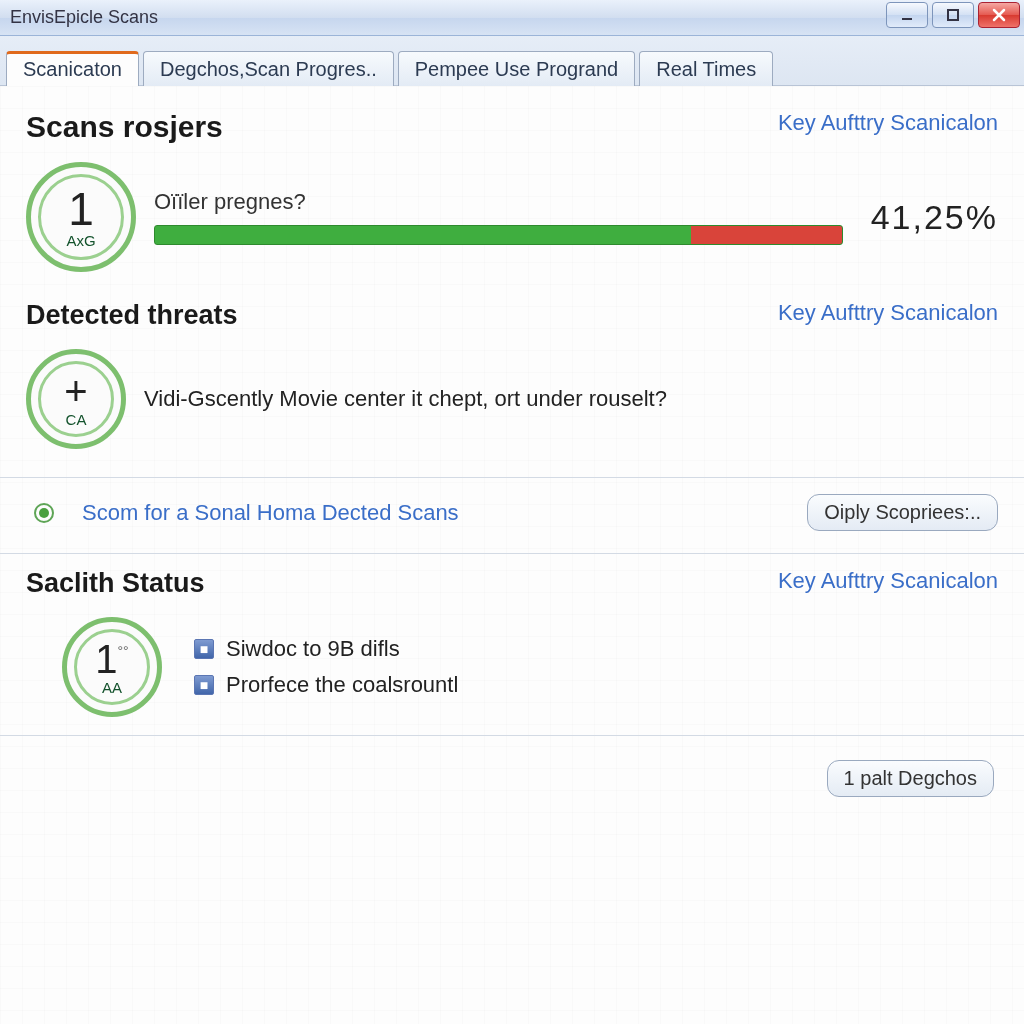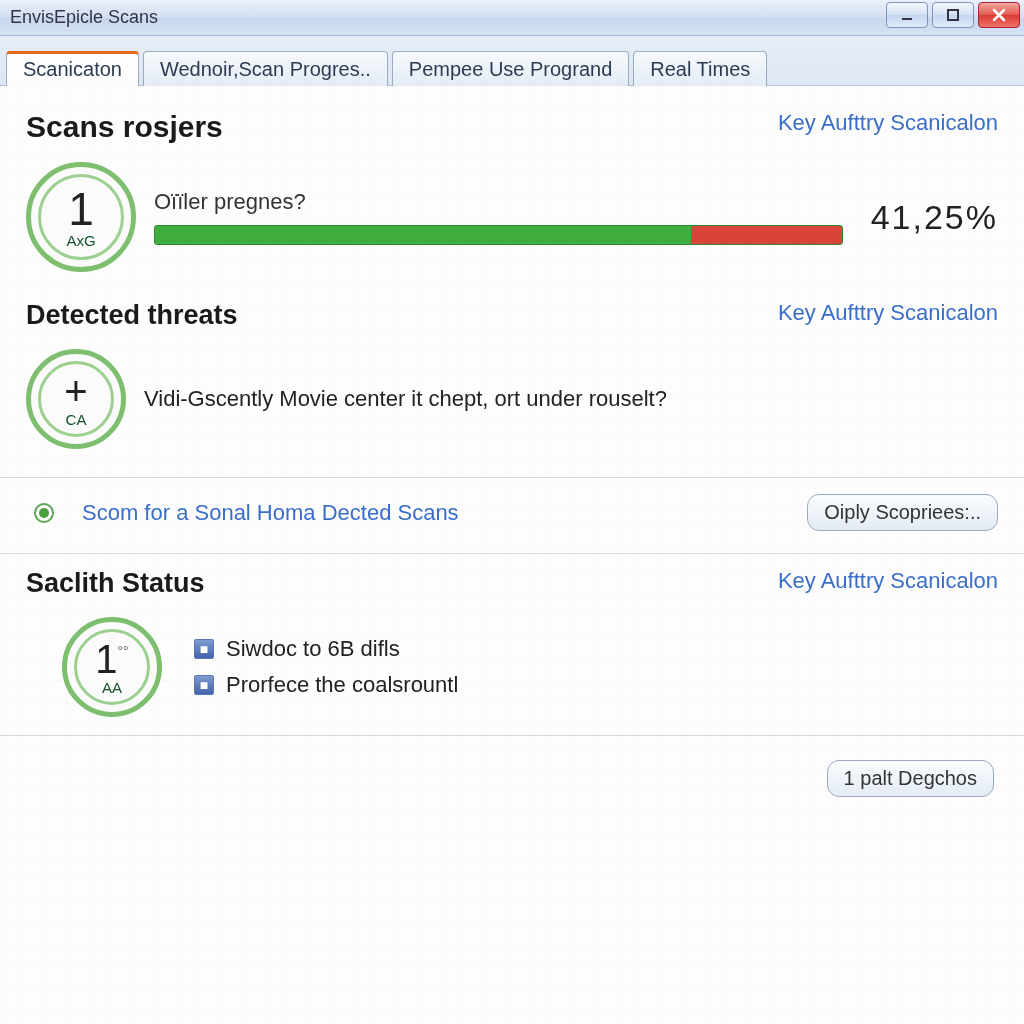--- a/index.html
+++ b/index.html
@@ -235,21 +235,21 @@
     <div class="win-btn close">
       <svg viewBox="0 0 16 16">
           <path d="M3 3 L13 13 M13 3 L3 13" stroke="#fff" stroke-width="2.5" stroke-linecap="round"></path>
         </svg>
     </div>
   </div>
 </div>
 
 <div class="tabstrip">
   <div class="tab active">Scanicaton</div>
-  <div class="tab">Wednoir,Scan Progres..</div>
+  <div class="tab">Degchos,Scan Progres..</div>
   <div class="tab">Pempee Use Progrand</div>
   <div class="tab">Real Times</div>
 </div>
 
 <div class="content">
 
   <div class="section">
     <div class="sec-head">
       <div class="sec-title">Scans rosjers</div>
       <span class="link">Key Aufttry Scanicalon</span>
@@ -304,21 +304,21 @@
       <div class="badge smallb">
         <div style="display:flex; align-items:flex-start;">
           <span class="big">1</span>
           <span style="font-size:14px; color:#666; margin-top:4px;">°°</span>
         </div>
         <div class="sub">AA</div>
       </div>
       <div class="checklist">
         <div class="check-item">
           <div class="chk">■</div>
-          <span>Siwdoc to 6B difls</span>
+          <span>Siwdoc to 9B difls</span>
         </div>
         <div class="check-item">
           <div class="chk">■</div>
           <span>Prorfece the coalsrountl</span>
         </div>
       </div>
     </div>
   </div>
 
   <div class="divider"></div>

